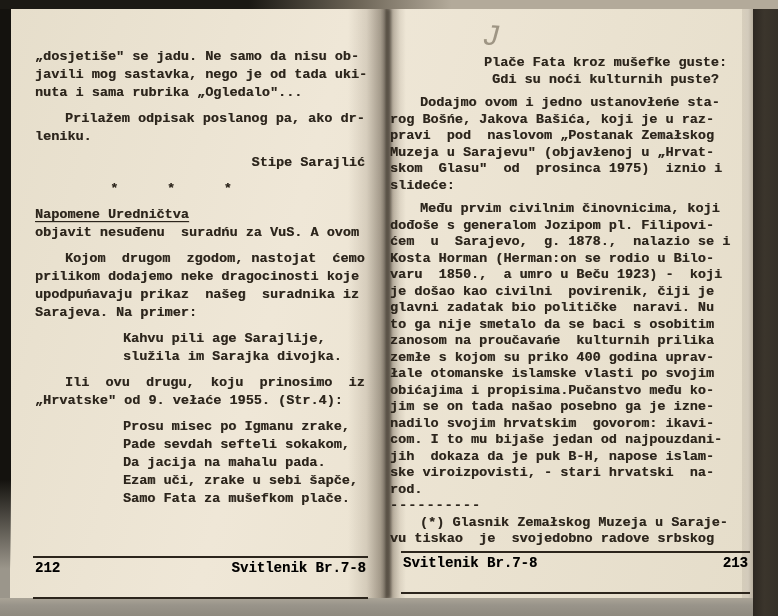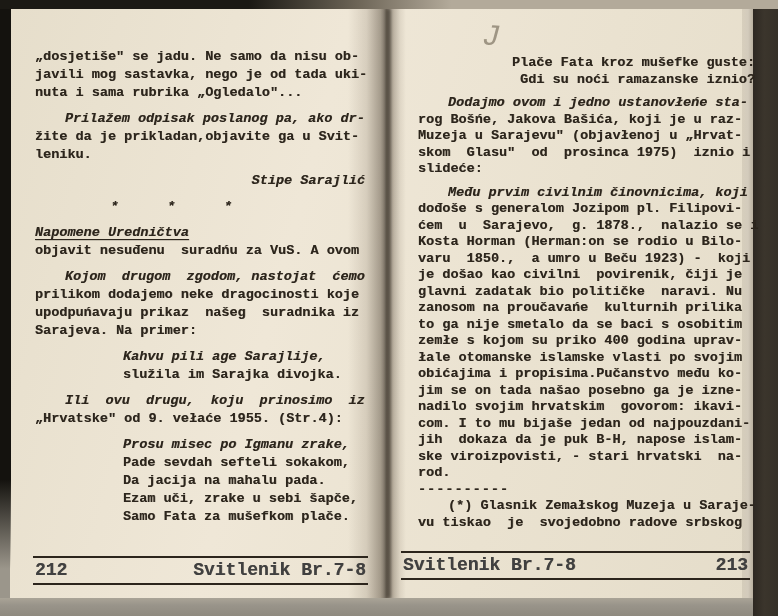--- a/index.html
+++ b/index.html
@@ -49,37 +49,37 @@
     position:absolute;left:482px;top:20px;
     font-size:30px;font-style:italic;font-weight:normal;
     color:rgba(145,135,118,0.85);transform:rotate(4deg);
   }
   
   .text{
     position:absolute;color:#2c251c;font-weight:bold;font-size:13.5px;
     text-shadow:0.35px 0.35px 0 rgba(44,37,28,0.55);
   }
   .page-left .text{left:35px;top:48px;width:332px;line-height:18px;}
-  .page-right .text{left:418px;top:55px;width:350px;line-height:16.5px;}
+  .page-right .text{left:390px;top:55px;width:350px;line-height:16.5px;}
   .line{white-space:pre;}
   .pi{text-indent:30px;}
-  .gap{margin-top:8px;font-style:italic;}
+  .gap{margin-top:8px;}
   .page-right .gap{margin-top:7px;}
   .verse{padding-left:88px;}
   .page-right .verse{padding-left:94px;}
   .center{text-align:center;padding-right:60px;}
-  .sig{text-align:right;font-style:italic;padding-right:2px;}
+  .sig{text-align:right;padding-right:2px;}
   .h{text-decoration:underline;text-underline-offset:3px;}
   .dash{letter-spacing:1px;}
   
   .footer{
     position:absolute;display:flex;justify-content:space-between;
     border-top:2.5px solid #2c251c;border-bottom:2.5px solid #2c251c;
-    color:#404040;font-weight:bold;font-size:18px;
-    padding:2px 2px 3px 2px;
+    color:#000000;font-weight:bold;font-size:14px;
+    padding:2px 2px 21px 2px;
     text-shadow:0.35px 0.35px 0 rgba(44,37,28,0.55);
   }
   .page-left .footer{left:33px;top:556px;width:331px;}
   .page-right .footer{left:401px;top:551px;width:345px;}
 </style>
 </head>
 <body>
 
 <div class="scan">
   <div class="paper"></div>
@@ -92,21 +92,20 @@
   <div class="band-bottom"></div>
 
   <div class="pencil">J</div>
 
   <div class="page page-left">
     <div class="text">
         <div class="line p">„dosjetiše" se jadu. Ne samo da nisu ob-</div>
         <div class="line p">javili mog sastavka, nego je od tada uki-</div>
         <div class="line p">nuta i sama rubrika „Ogledalo"...</div>
         <div class="line pi gap">Prilažem odpisak poslanog pa, ako dr-</div>
-        <div class="line p">žite da je prikladan,objavite ga u Svit-</div>
         <div class="line p">leniku.</div>
         <div class="line sig gap">Stipe Sarajlić</div>
         <div class="line center gap">*      *      *</div>
         <div class="line h gap">Napomene Uredničtva</div>
         <div class="line p">objavit nesuđenu  suradńu za VuS. A ovom</div>
         <div class="line pi gap">Kojom  drugom  zgodom, nastojat  ćemo</div>
         <div class="line p">prilikom dodajemo neke dragocinosti koje</div>
         <div class="line p">upodpuńavaju prikaz  našeg  suradnika iz</div>
         <div class="line p">Sarajeva. Na primer:</div>
         <div class="line verse gap">Kahvu pili age Sarajlije,</div>
@@ -121,35 +120,36 @@
       </div>
     <div class="footer">
       <span>212</span>
       <span>Svitlenik Br.7-8</span>
     </div>
   </div>
 
   <div class="page page-right">
     <div class="text">
         <div class="line verse">Plače Fata kroz mušefke guste:</div>
-        <div class="line verse"> Gdi su noći ramazanske iznio?</div>
+        <div class="line verse"> Gdi su noći kulturnih puste?</div>
         <div class="line pi gap">Dodajmo ovom i jedno ustanovłeńe sta-</div>
         <div class="line p">rog Bošńe, Jakova Bašića, koji je u raz-</div>
+        <div class="line p">pravi  pod  naslovom „Postanak Zemałskog</div>
         <div class="line p">Muzeja u Sarajevu" (objavłenoj u „Hrvat-</div>
         <div class="line p">skom  Glasu"  od  prosinca 1975)  iznio i</div>
         <div class="line p">slideće:</div>
         <div class="line pi gap">Među prvim civilnim činovnicima, koji</div>
         <div class="line p">dođoše s generalom Jozipom pl. Filipovi-</div>
         <div class="line p">ćem  u  Sarajevo,  g. 1878.,  nalazio se i</div>
         <div class="line p">Kosta Horman (Herman:on se rodio u Bilo-</div>
         <div class="line p">varu  1850.,  a umro u Beču 1923) -  koji</div>
         <div class="line p">je došao kao civilni  povirenik, čiji je</div>
         <div class="line p">glavni zadatak bio političke  naravi. Nu</div>
+        <div class="line p">to ga nije smetalo da se baci s osobitim</div>
         <div class="line p">zanosom na proučavańe  kulturnih prilika</div>
-        <div class="line p">to ga nije smetalo da se baci s osobitim</div>
         <div class="line p">zemłe s kojom su priko 400 godina uprav-</div>
         <div class="line p">łale otomanske islamske vlasti po svojim</div>
         <div class="line p">obićajima i propisima.Pučanstvo među ko-</div>
         <div class="line p">jim se on tada našao posebno ga je izne-</div>
         <div class="line p">nadilo svojim hrvatskim  govorom: ikavi-</div>
         <div class="line p">com. I to mu bijaše jedan od najpouzdani-</div>
         <div class="line p">jih  dokaza da je puk B-H, napose islam-</div>
         <div class="line p">ske viroizpovisti, - stari hrvatski  na-</div>
         <div class="line p">rod.</div>
         <div class="line dash">----------</div>

